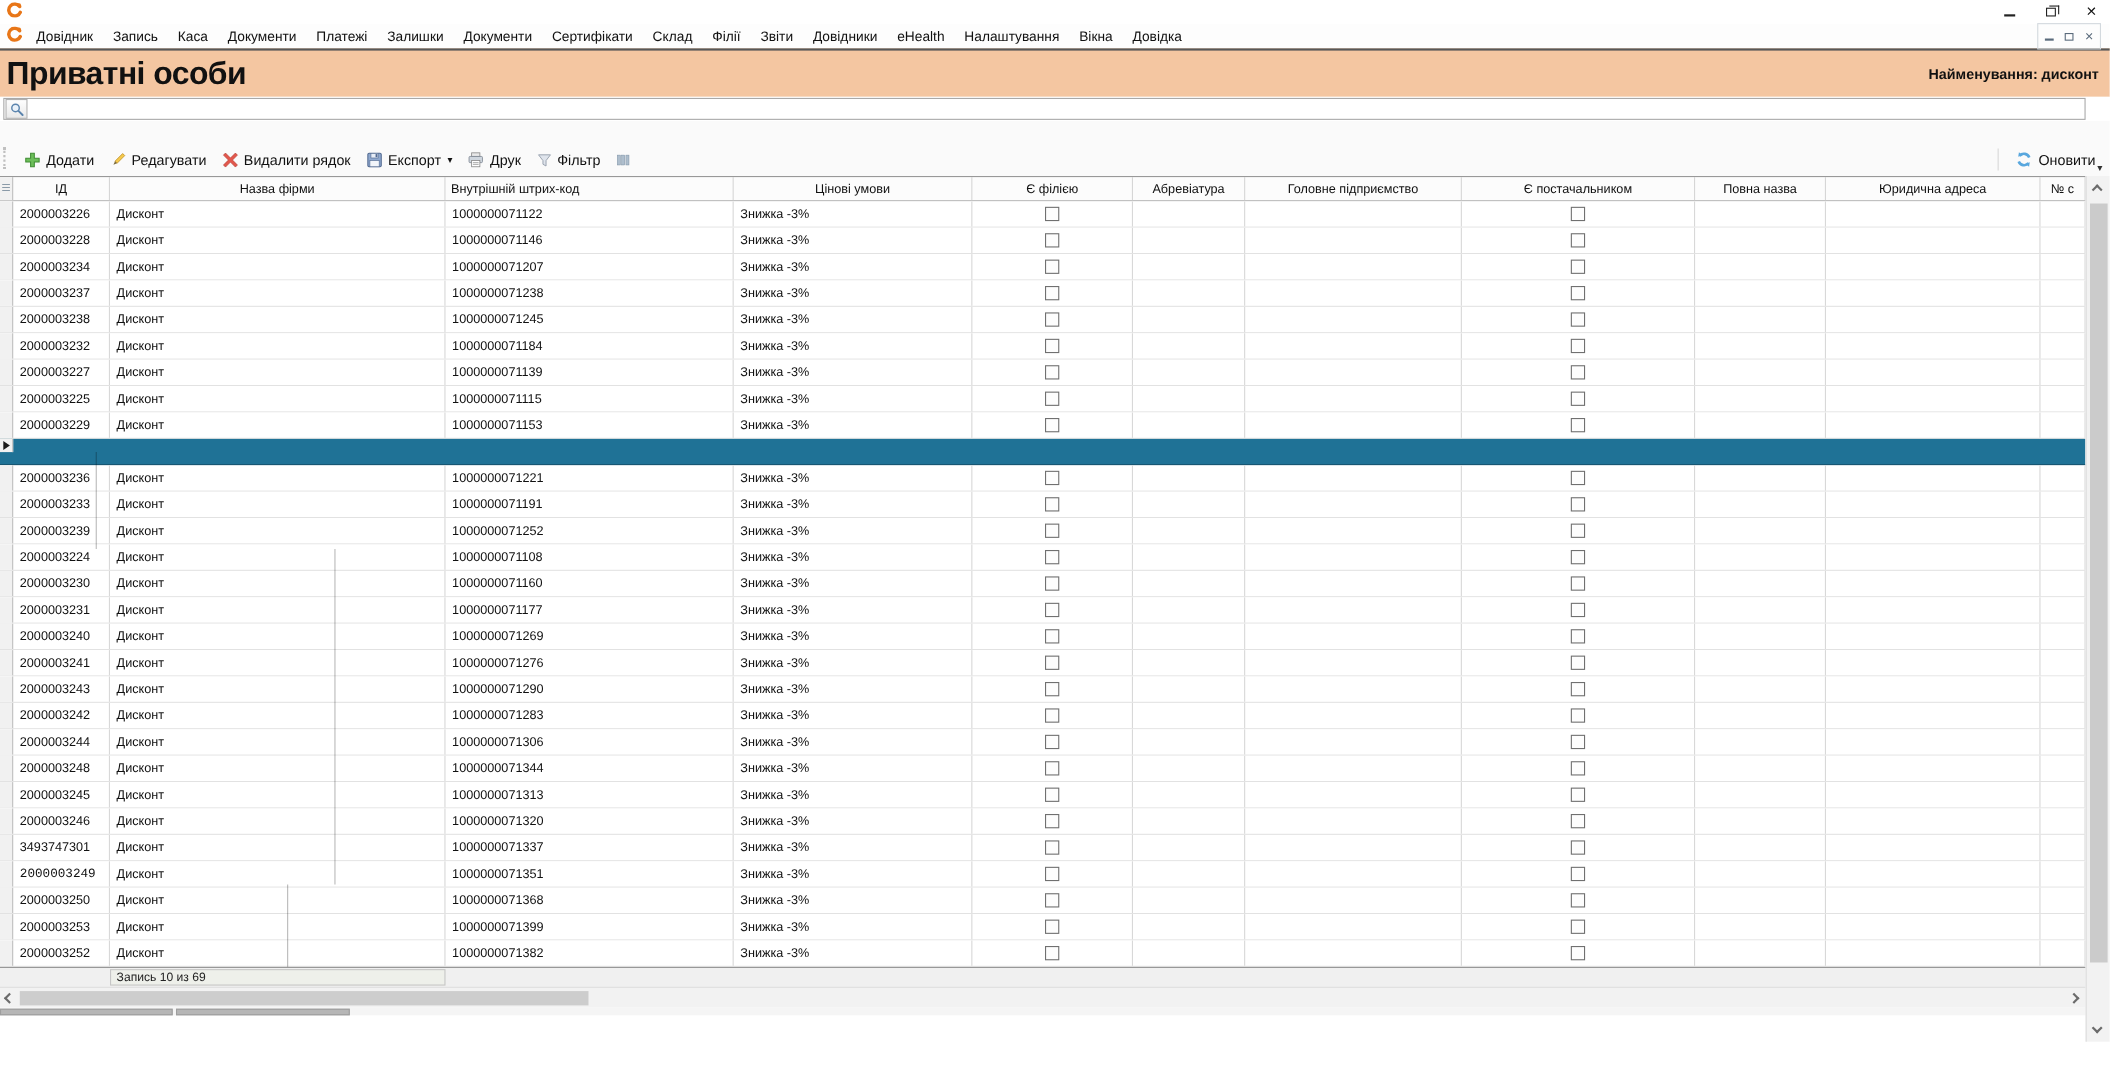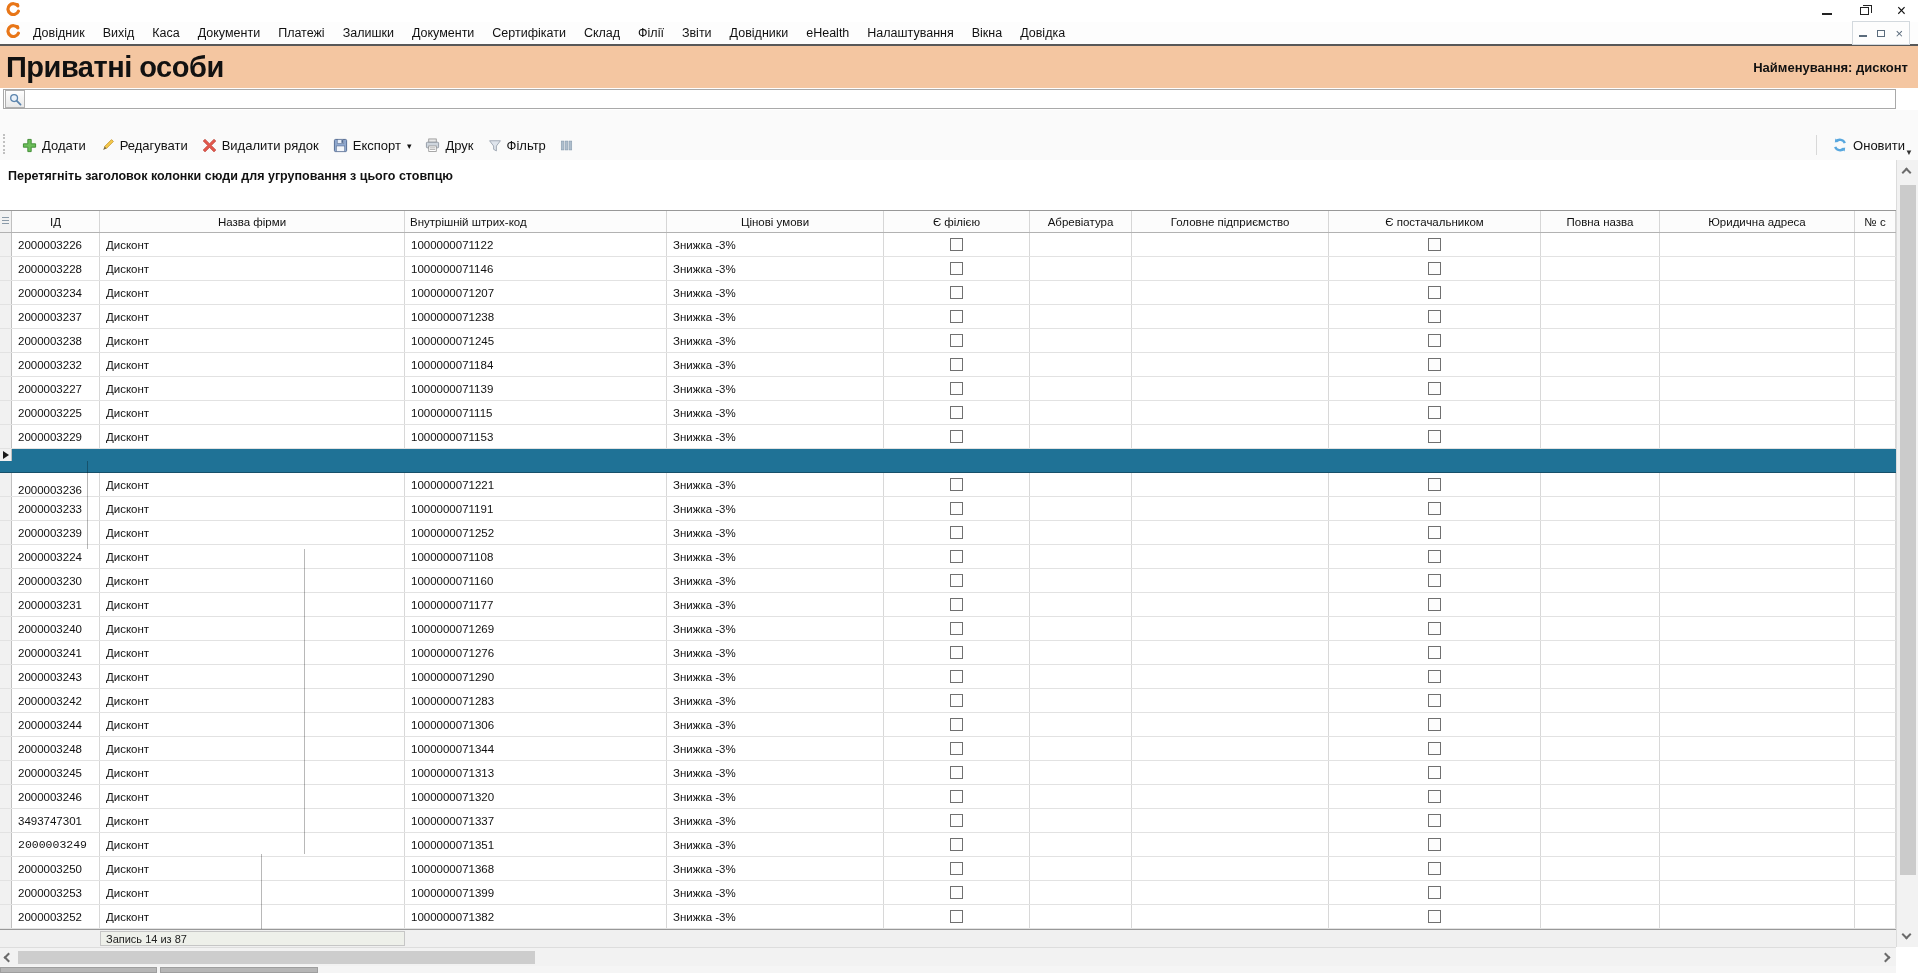--- a/index.html
+++ b/index.html
@@ -111,21 +111,21 @@
   </div>
 </div>
 
 <div class="menubar">
   <span class="icon"><svg width="14" height="14" viewBox="0 0 16 16">
         <path d="M13.5 4.5 A6.2 6.2 0 1 0 14.2 10.5" fill="none" stroke="#E87618" stroke-width="3.6" stroke-linecap="round"></path>
         <circle cx="13" cy="3.2" r="2" fill="#E87618"></circle>
       </svg></span>
   <div class="menu-items">
       <span class="menu-item">Довідник</span>
-      <span class="menu-item">Вихід</span>
+      <span class="menu-item">Запись</span>
       <span class="menu-item">Каса</span>
       <span class="menu-item">Документи</span>
       <span class="menu-item">Платежі</span>
       <span class="menu-item">Залишки</span>
       <span class="menu-item">Документи</span>
       <span class="menu-item">Сертифікати</span>
       <span class="menu-item">Склад</span>
       <span class="menu-item">Філії</span>
       <span class="menu-item">Звіти</span>
       <span class="menu-item">Довідники</span>
@@ -245,23 +245,20 @@
           </svg>
         </span>
       <span>Оновити</span>
     </div>
   </div>
   <span class="overflow-caret">▼</span>
 </div>
 
 <div class="content">
   <div class="grid-area">
-    <div class="group-panel">
-      <span>Перетягніть заголовок колонки сюди для угруповання з цього стовпцю</span>
-    </div>
 
     <div class="grid-head">
       <div class="ind-head">
         <span class="grid-glyph"></span>
       </div>
 
     <div class="hcell" style="width: 88px; flex: 0 0 88px; justify-content: center;">
           <span>ІД</span>
         </div>
         <div class="hcell" style="width: 305px; flex: 0 0 305px; justify-content: center;">
@@ -554,21 +551,21 @@
           <div class="cell" style="width: 197px; flex: 0 0 197px;"></div>
           <div class="cell" style="width: 212px; flex: 0 0 212px; justify-content: center;">
             <span class="cbx"></span>
           </div>
           <div class="cell" style="width: 119px; flex: 0 0 119px;"></div>
           <div class="cell" style="width: 195px; flex: 0 0 195px;"></div>
           <div class="cell" style="width: 41px; flex: 0 0 41px;"></div>
         </div>
         <div class="grow">
           <div class="ind"></div>
-          <div class="cell" style="width: 88px; flex: 0 0 88px; align-items: flex-end;">
+          <div class="cell" style="width: 88px; flex: 0 0 88px;">
             <span>2000003236</span>
           </div>
           <div class="cell" style="width: 305px; flex: 0 0 305px;">
             <span>Дисконт</span>
           </div>
           <div class="cell" style="width: 262px; flex: 0 0 262px;">
             <span>1000000071221</span>
           </div>
           <div class="cell" style="width: 217px; flex: 0 0 217px;">
             <span>Знижка -3%</span>
@@ -1050,21 +1047,21 @@
             <span class="cbx"></span>
           </div>
           <div class="cell" style="width: 119px; flex: 0 0 119px;"></div>
           <div class="cell" style="width: 195px; flex: 0 0 195px;"></div>
           <div class="cell" style="width: 41px; flex: 0 0 41px;"></div>
         </div>
       </div>
 
     <div class="grid-footer">
       <div class="record-box">
-        <span>Запись 14 из 87</span>
+        <span>Запись 10 из 69</span>
       </div>
     </div>
 
     <div class="hscroll">
       <span class="chev chev-left"></span>
       <span class="hthumb"></span>
       <span class="chev chev-right"></span>
     </div>
 
     <div class="frags">

